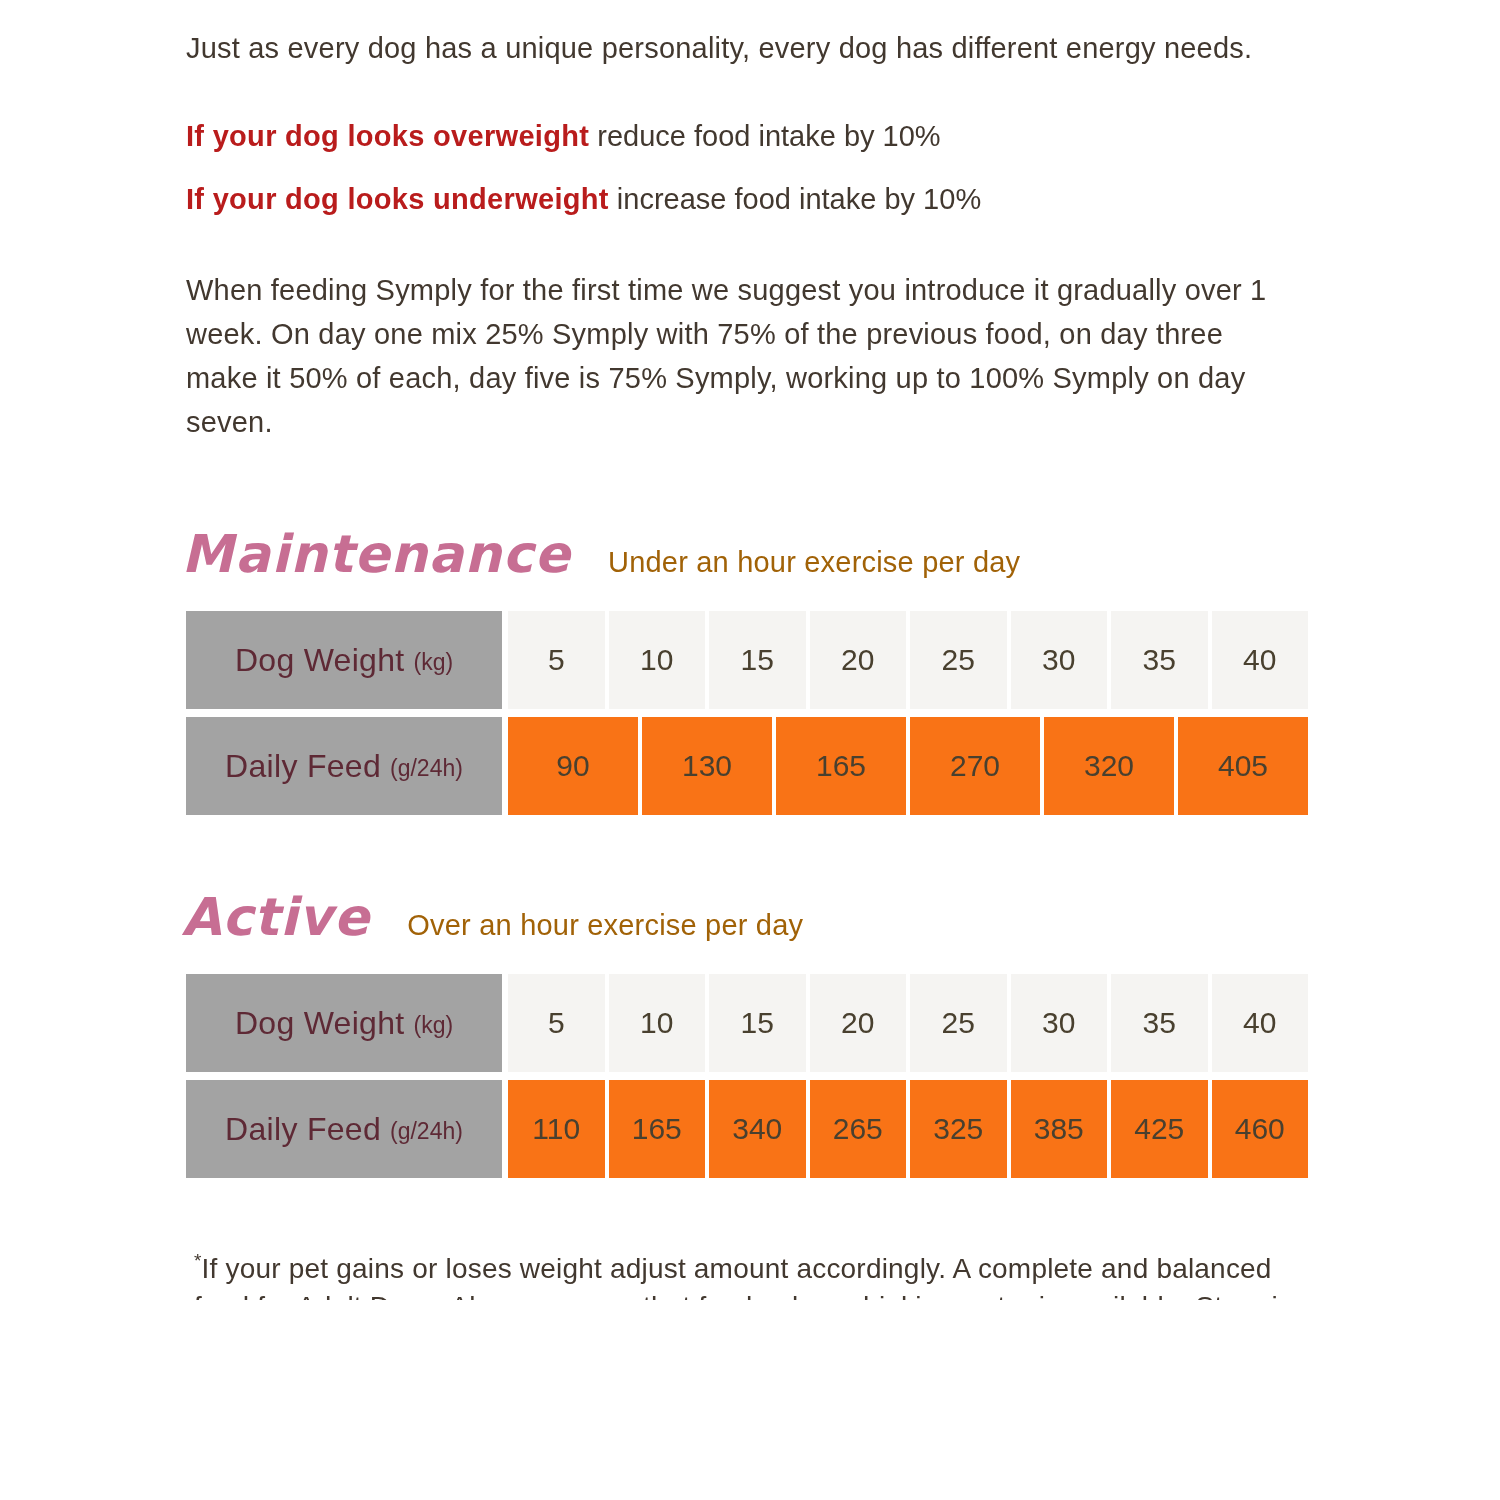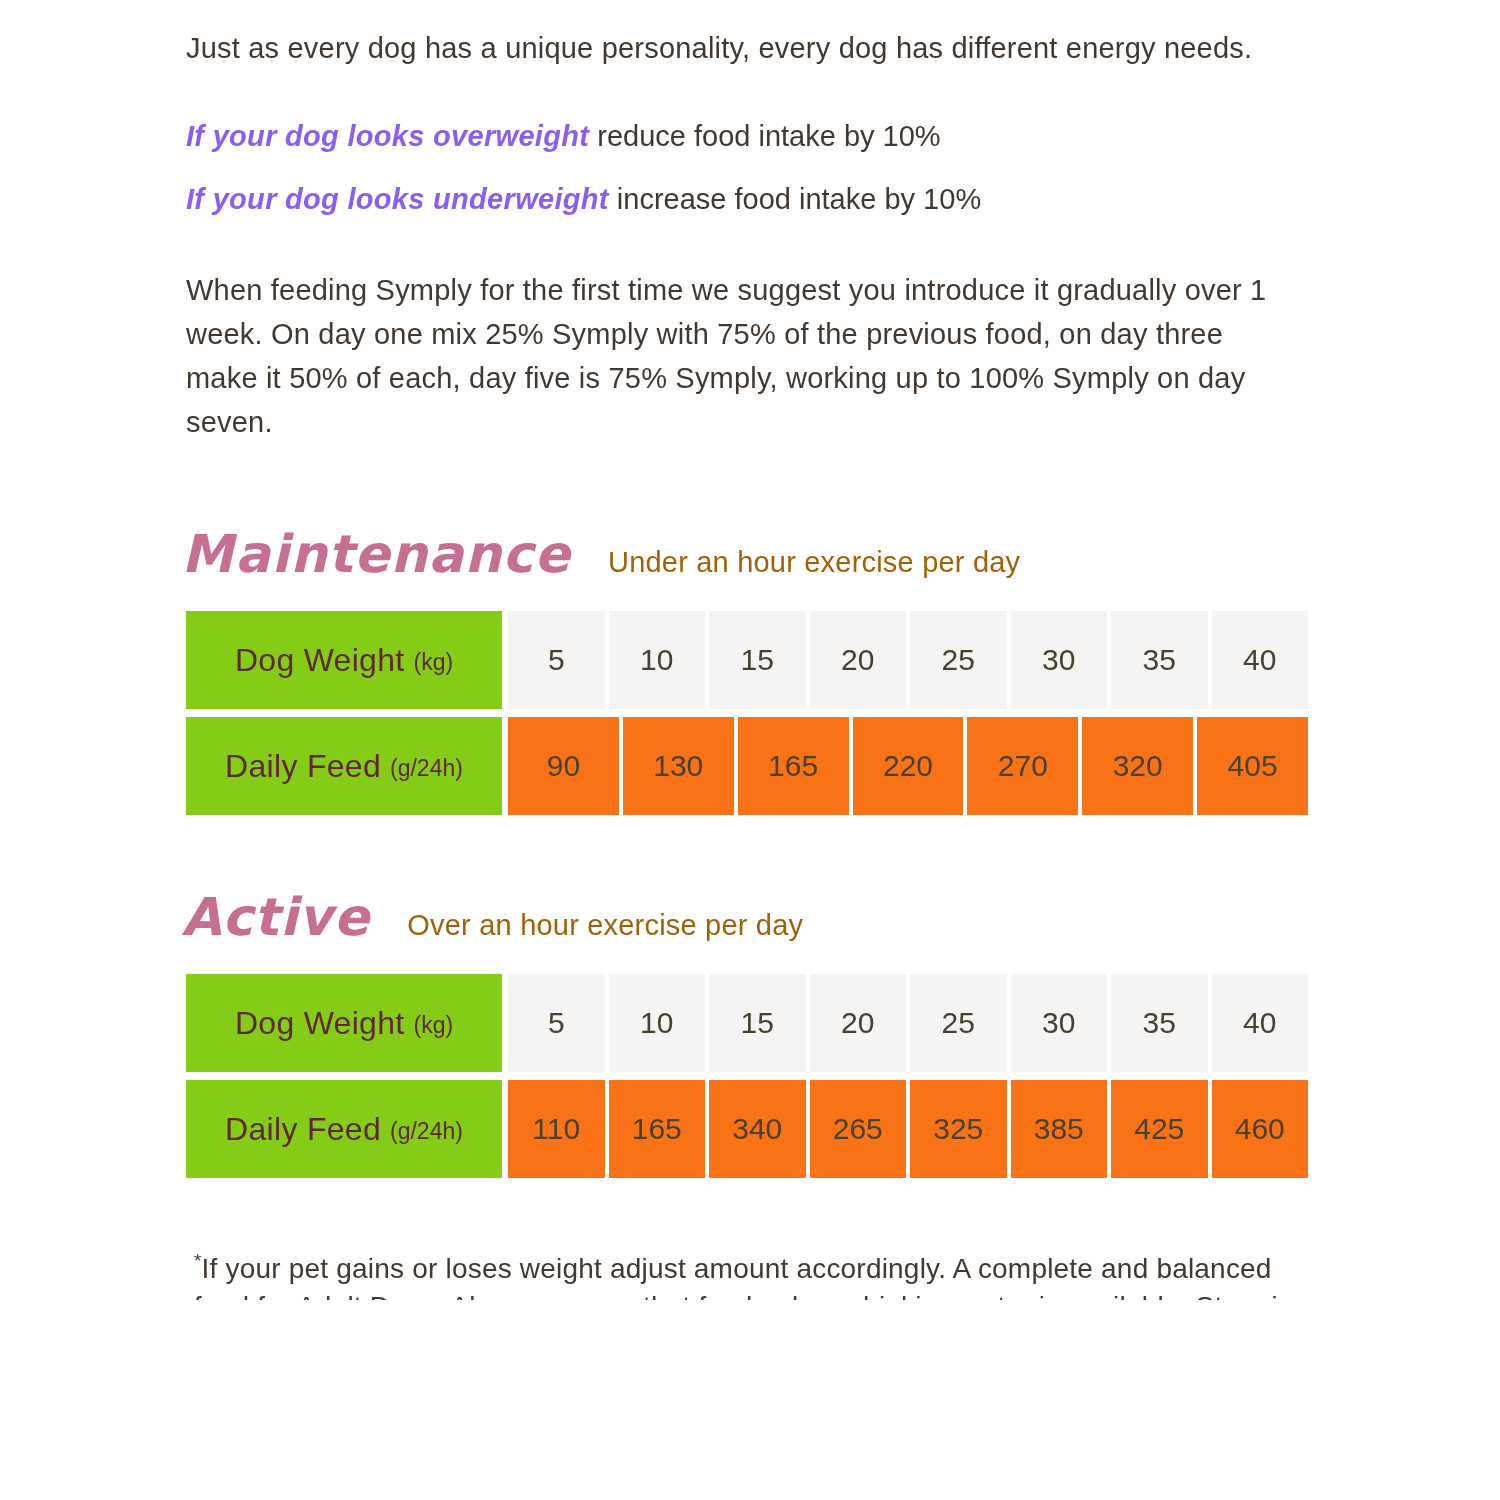--- a/index.html
+++ b/index.html
@@ -36,23 +36,22 @@
   .adjust-line {
     margin: 0;
     font-size: 29px;
     line-height: 32px;
     color: #42382f;
   }
   .adjust-line.first { margin-top: 49px; }
   .adjust-line.second { margin-top: 31px; }
   .adjust-line b {
     font-weight: bold;
-    color: #8b5cf6;
+    color: #b91c1c;
     letter-spacing: 0.3px;
-    font-style: italic;
   }
   .transition {
     margin: 0;
     margin-top: 53px;
     max-width: 1115px;
     line-height: 44px;
   }
   .section-heading {
     display: flex;
     align-items: baseline;
@@ -79,21 +78,21 @@
     width: 1122px;
   }
   .trow {
     display: flex;
     height: 98px;
     margin-bottom: 8px;
   }
   .label-cell {
     width: 316px;
     flex: 0 0 316px;
-    background: #84cc16;
+    background: #a3a3a3;
     margin-right: 6px;
     display: flex;
     align-items: center;
     justify-content: center;
     color: #5e2935;
   }
   .label-main {
     font-size: 32px;
     letter-spacing: 0.3px;
   }
@@ -170,21 +169,20 @@
       </div>
       <div class="trow row-feeds">
         <div class="label-cell">
           <span class="label-main">Daily Feed</span>
           <span class="label-unit">(g/24h)</span>
         </div>
         <div class="cells">
           <div class="cell">90</div>
           <div class="cell">130</div>
           <div class="cell">165</div>
-          <div class="cell">220</div>
           <div class="cell">270</div>
           <div class="cell">320</div>
           <div class="cell">405</div>
         </div>
       </div>
     </div>
 
     <div class="section-heading active">
       <span class="section-title">Active</span>
       <span class="section-subtitle">Over an hour exercise per day</span>

